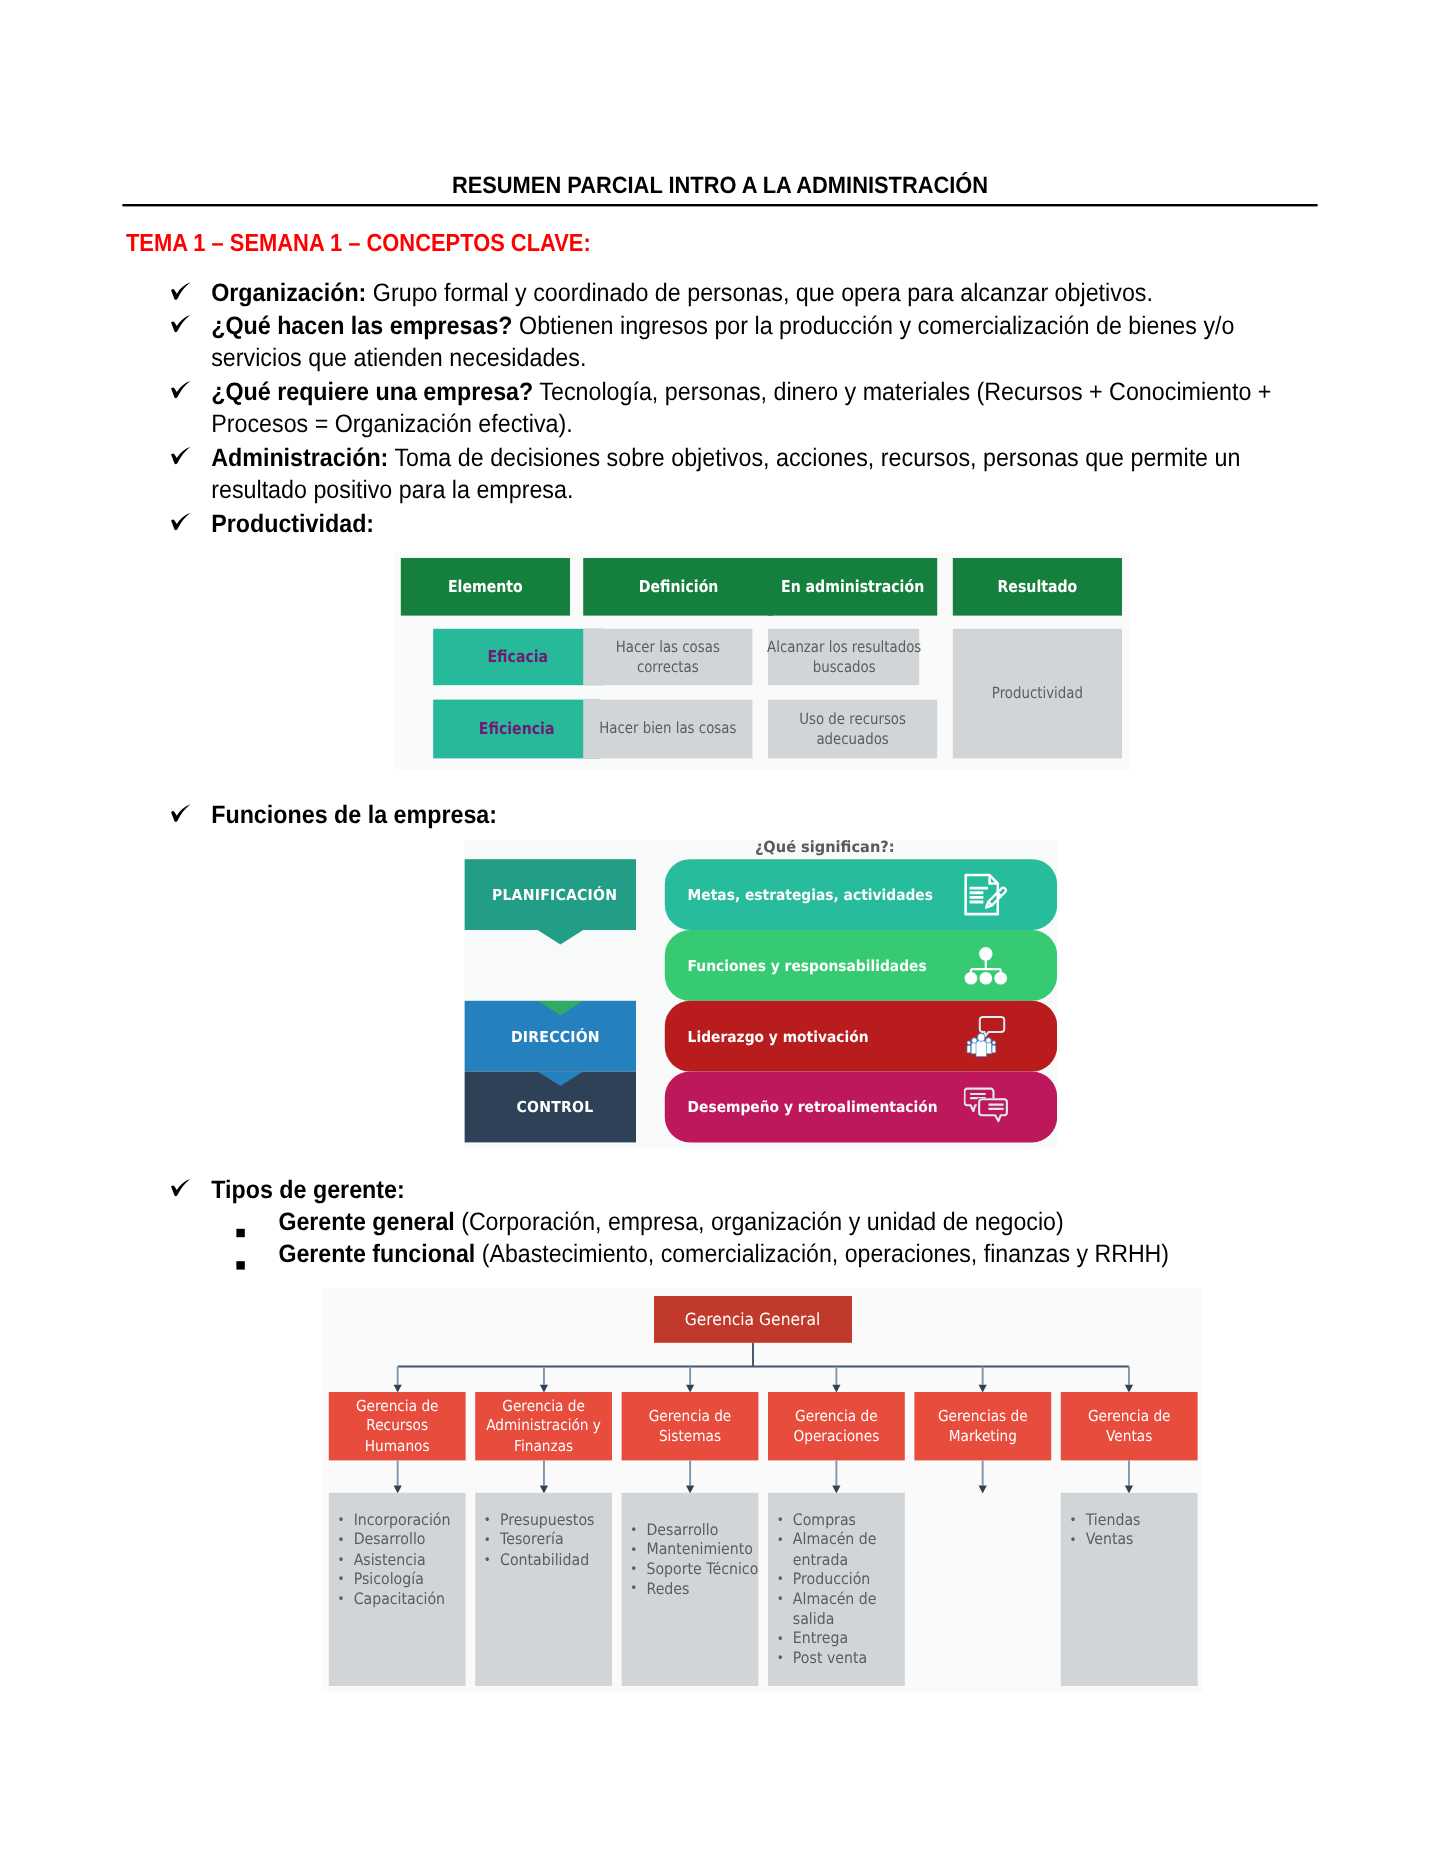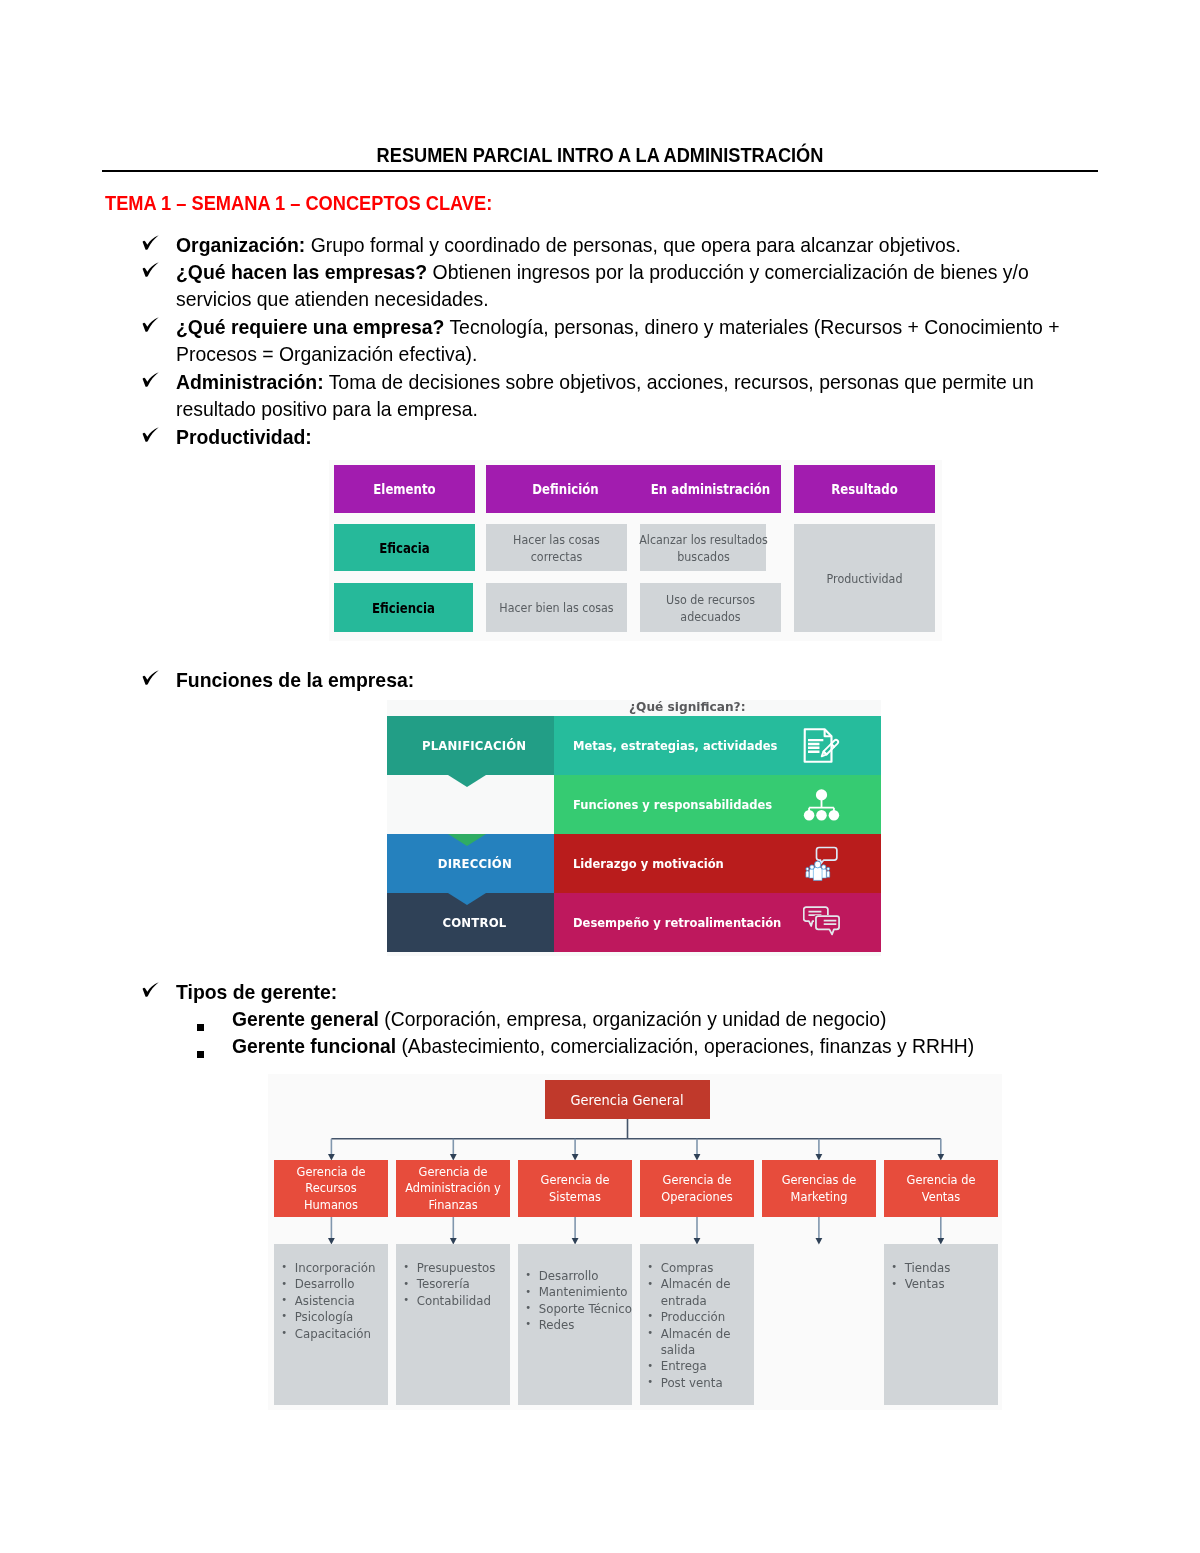--- a/index.html
+++ b/index.html
@@ -23,36 +23,36 @@
   .sbullet{position:absolute;left:197px;width:7.4px;height:7px;background:#000;}
   .stext{position:absolute;left:232.3px;width:890px;font-size:21px;line-height:27.2px;
     transform:scaleX(0.919);transform-origin:0 0;}
   .stext b{font-weight:bold;}
 
   
   .fig1{position:absolute;left:329px;top:460px;width:613px;height:181px;background:#FAFAFA;}
   .fig1 .cell{position:absolute;display:flex;align-items:center;justify-content:center;
     text-align:center;font-family:"DejaVu Sans",sans-serif;}
   .fig1 .cin{display:block;width:157px;flex:0 0 157px;transform:scaleX(0.865);}
-  .fig1 .hd{background:#a21caf;color:#fff;font-weight:bold;font-size:13.6px;}
-  .fig1 .el{background:#26B99A;color:#000000;font-weight:bold;font-size:13.6px;}
+  .fig1 .hd{background:#15803d;color:#fff;font-weight:bold;font-size:13.6px;}
+  .fig1 .el{background:#26B99A;color:#701a75;font-weight:bold;font-size:13.6px;margin-left:27px;}
   .fig1 .gy{background:#D1D5D8;color:#585d61;font-size:13px;line-height:17px;font-weight:400;}
   .fig1 .gy .cin{transform:scaleX(0.855);width:165px;flex:0 0 165px;}
 
   
   .fig2{position:absolute;left:387px;top:700px;width:494px;height:256px;background:#F8F9F9;overflow:hidden;}
   .fig2 .cap{position:absolute;left:167px;top:0px;width:265.6px;height:15px;text-align:center;
     color:#58595B;font-weight:bold;font-size:12.8px;line-height:13px;
     font-family:"DejaVu Sans",sans-serif;}
   .fig2 .cap span{display:inline-block;transform:scaleX(0.95);}
   .f2row{position:absolute;left:0;width:494px;height:59px;}
-  .f2left{position:absolute;left:0;top:0;width:167px;height:59px;display:flex;align-items:center;justify-content:center;box-sizing:border-box;padding-left:8px;}
+  .f2left{position:absolute;left:0;top:0;width:143px;height:59px;display:flex;align-items:center;justify-content:center;box-sizing:border-box;padding-left:8px;}
   .f2left span{color:#fff;font-weight:bold;font-size:12.6px;font-family:"DejaVu Sans",sans-serif;
     display:block;transform:scaleX(0.93);letter-spacing:0.2px;}
-  .f2right{position:absolute;left:167px;top:0;width:327px;height:59px;}
+  .f2right{position:absolute;left:167px;top:0;width:327px;height:59px;border-radius:21px;}
   .f2mean{position:absolute;left:19px;top:0;height:59px;display:flex;align-items:center;}
   .f2mean span{color:#fff;font-weight:bold;font-size:12.6px;font-family:"DejaVu Sans",sans-serif;
     display:block;transform:scaleX(0.915);transform-origin:0 50%;white-space:nowrap;}
   .f2icon{position:absolute;right:41.5px;top:11px;width:37px;height:37px;}
   .f2arrow{position:absolute;left:61px;top:0;width:38px;height:13px;z-index:3;}
 
   
   .fig3{position:absolute;left:268px;top:1074px;width:734px;height:336px;background:#FAFAFA;}
   .fig3 .rootbox{position:absolute;left:277px;top:6px;width:165px;height:39px;background:#C0392B;
     display:flex;align-items:center;justify-content:center;}

